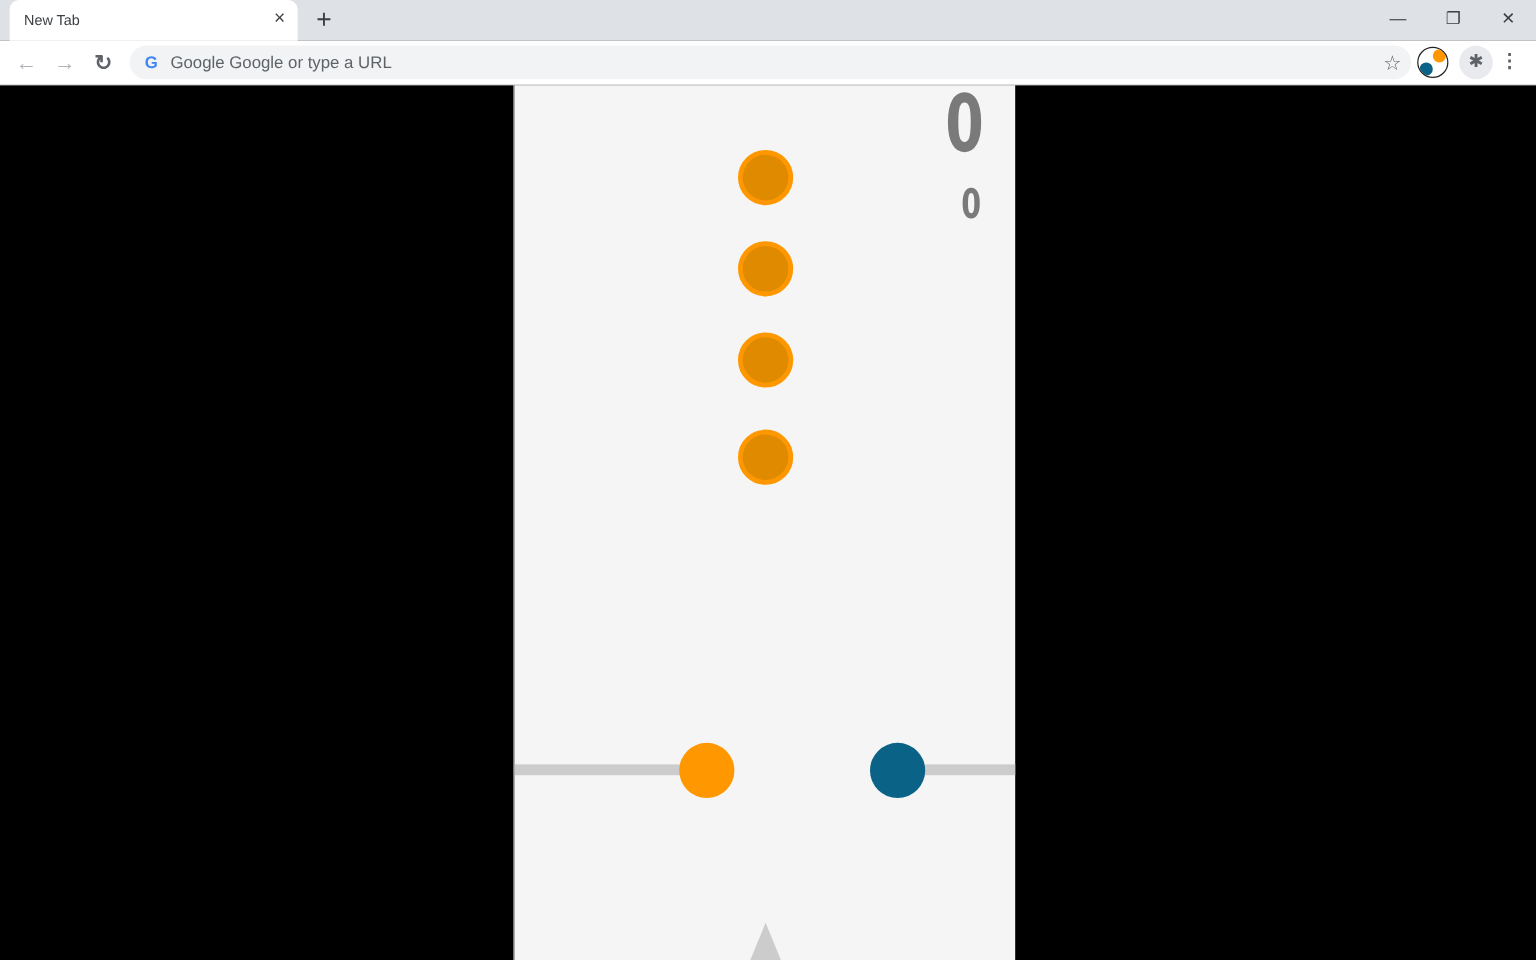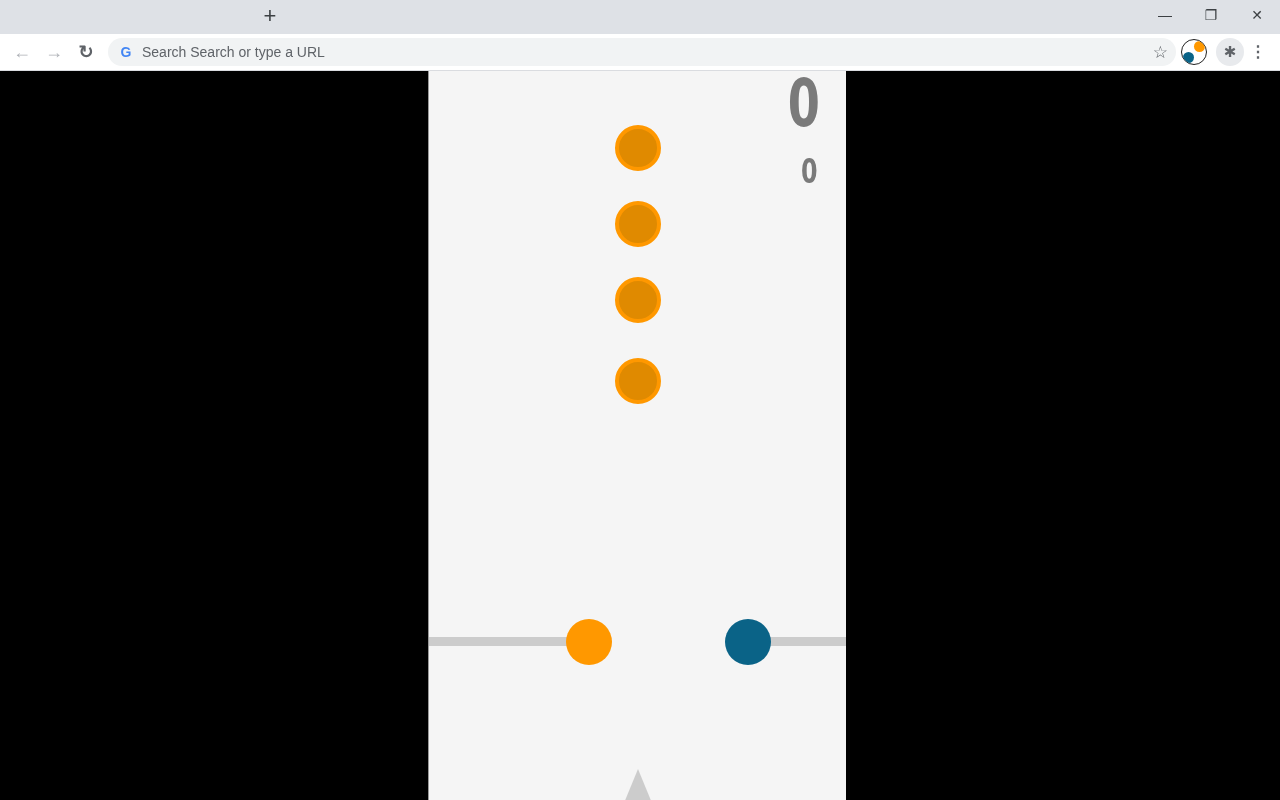--- a/index.html
+++ b/index.html
@@ -26,33 +26,37 @@
     .score-small { position: absolute; right: 28px; top: 80px; font-size: 34px; font-weight: bold; color: #7a7a7a; font-family: "DejaVu Sans", sans-serif; transform: scaleX(0.7); transform-origin: right top; }
     .falling { position: absolute; width: 46px; height: 46px; border-radius: 50%; border: 4px solid #ff9800; }
     .track { position: absolute; top: 566px; height: 9px; background: #cccccc; }
     .ball { position: absolute; top: 548px; width: 46px; height: 46px; border-radius: 50%; }
     .pointer { position: absolute; left: 195px; top: 698px; width: 0; height: 0; border-left: 14px solid transparent; border-right: 14px solid transparent; border-bottom: 34px solid #cccccc; }
   </style>
 </head>
 <body>
 
 <div class="titlebar">
+  <div class="tab">
+    <span class="tab-title">New Tab</span>
+    <span class="tab-close">×</span>
+  </div>
   <div class="new-tab">+</div>
   <div class="win-btn" style="left:1142px">—</div>
   <div class="win-btn" style="left:1188px">❐</div>
   <div class="win-btn" style="left:1234px">✕</div>
 </div>
 
 <div class="toolbar">
   <div class="nav-btn" style="left:8px;color:#b0b3b8">←</div>
   <div class="nav-btn" style="left:40px;color:#b0b3b8">→</div>
   <div class="nav-btn" style="left:72px;color:#5f6368;font-weight:bold">↻</div>
   <div class="omnibox">
     <span class="g-icon">G</span>
-    <span class="omni-text">Search Search or type a URL</span>
+    <span class="omni-text">Google Google or type a URL</span>
     <span class="star">☆</span>
   </div>
 </div>
 <div class="profile">
   <div class="o"></div>
   <div class="b"></div>
 </div>
 <div class="ext">✱</div>
 <div class="menu">⋮</div>
 

